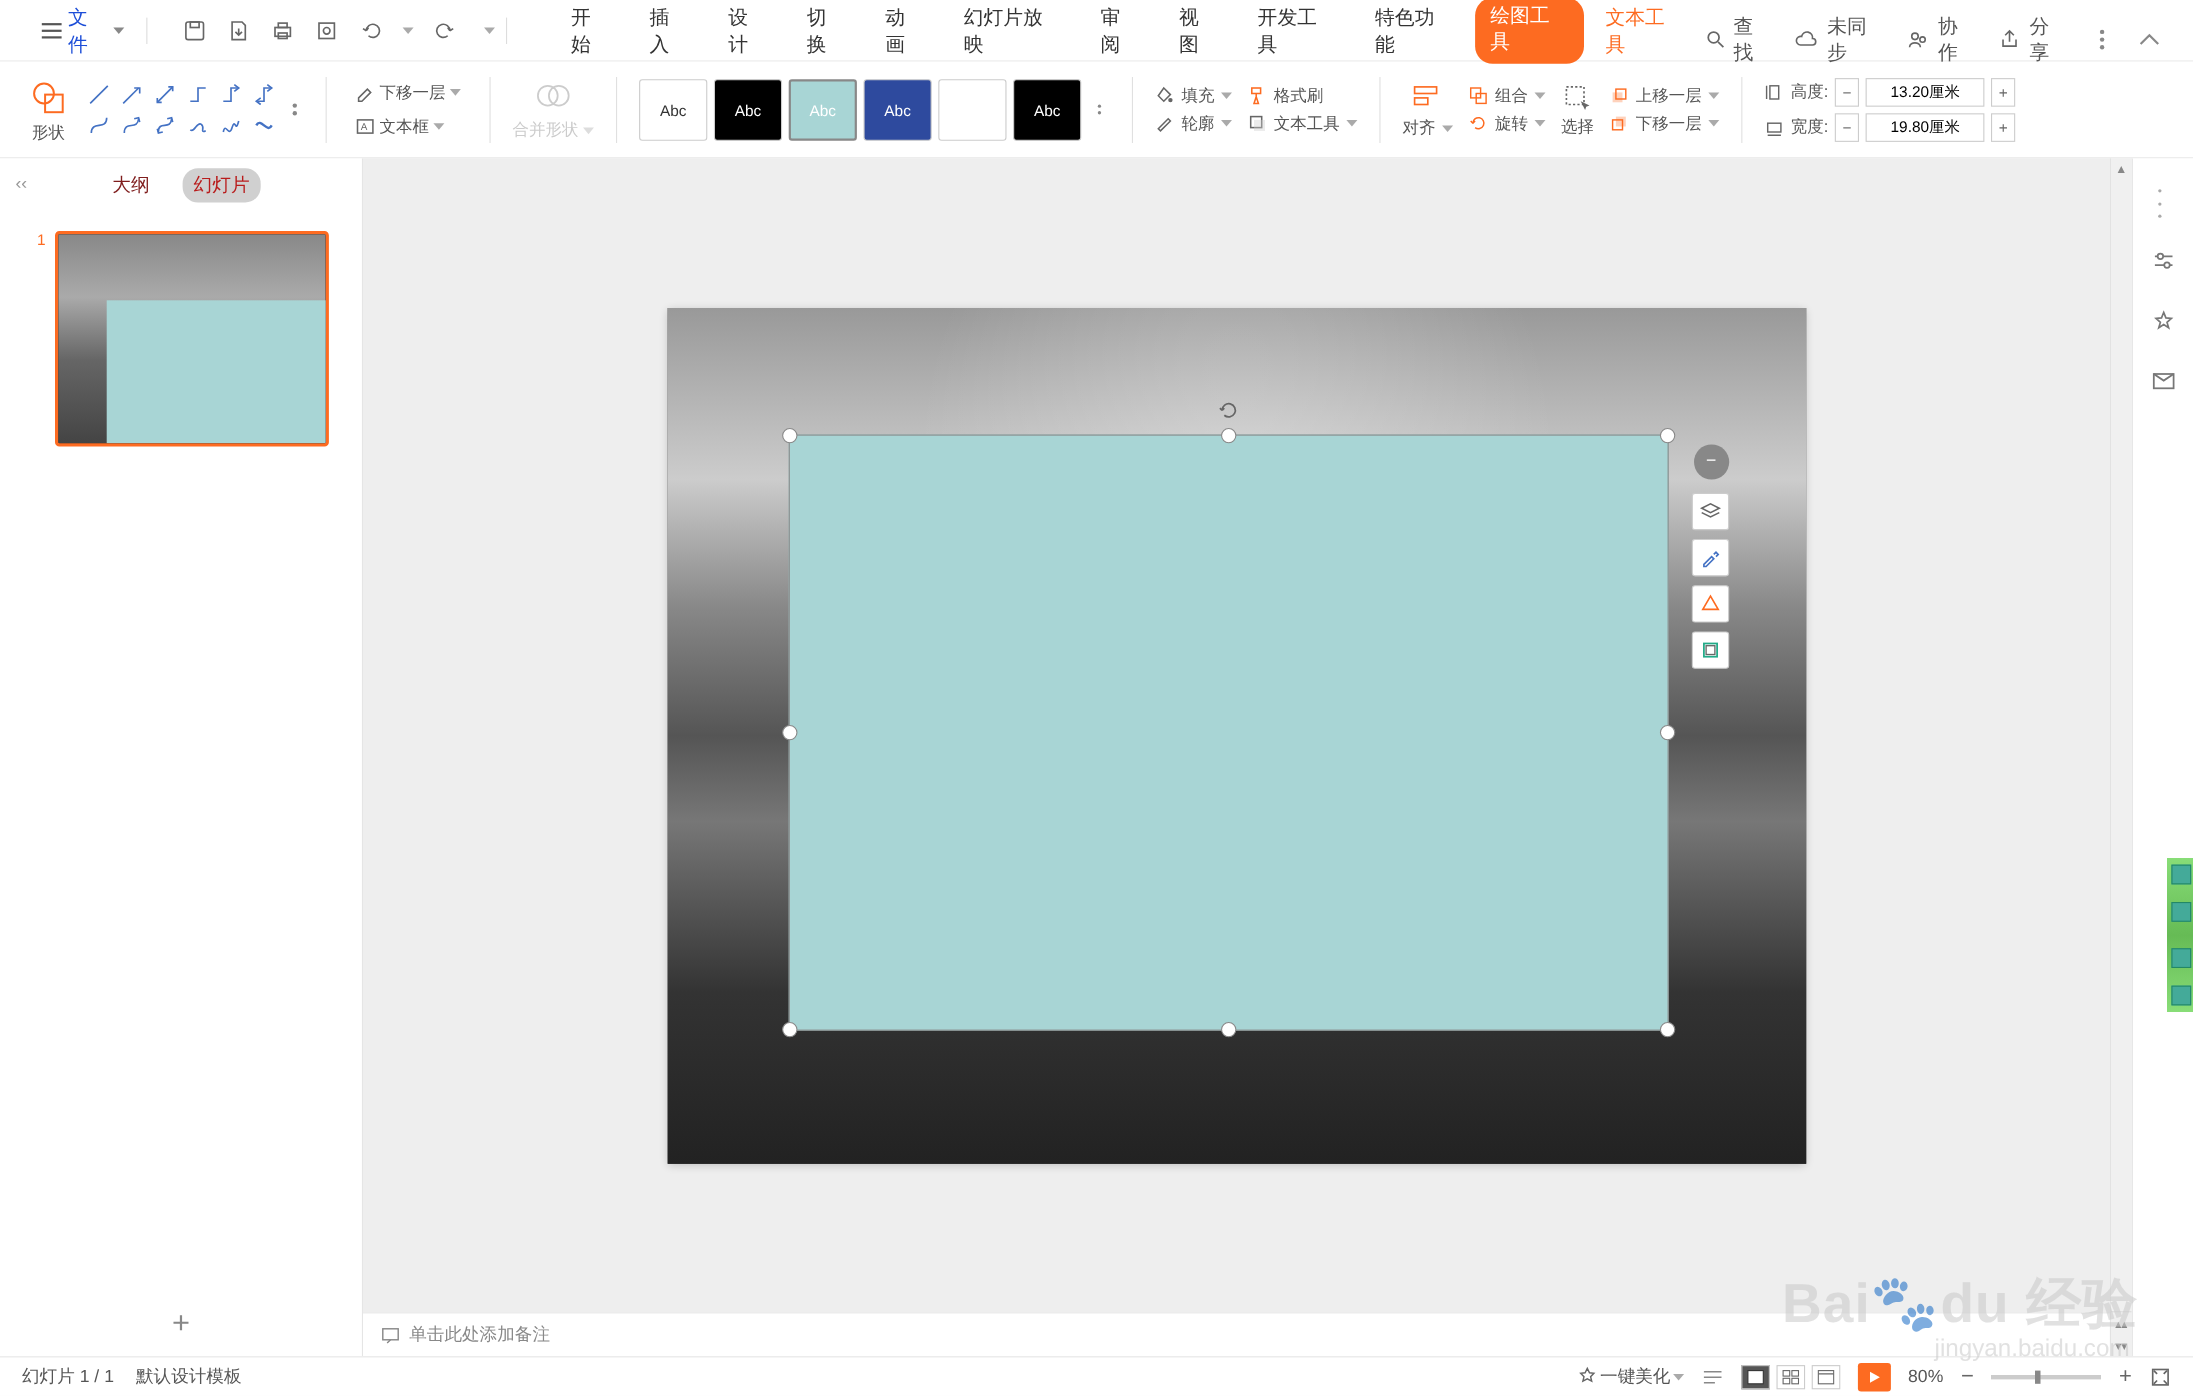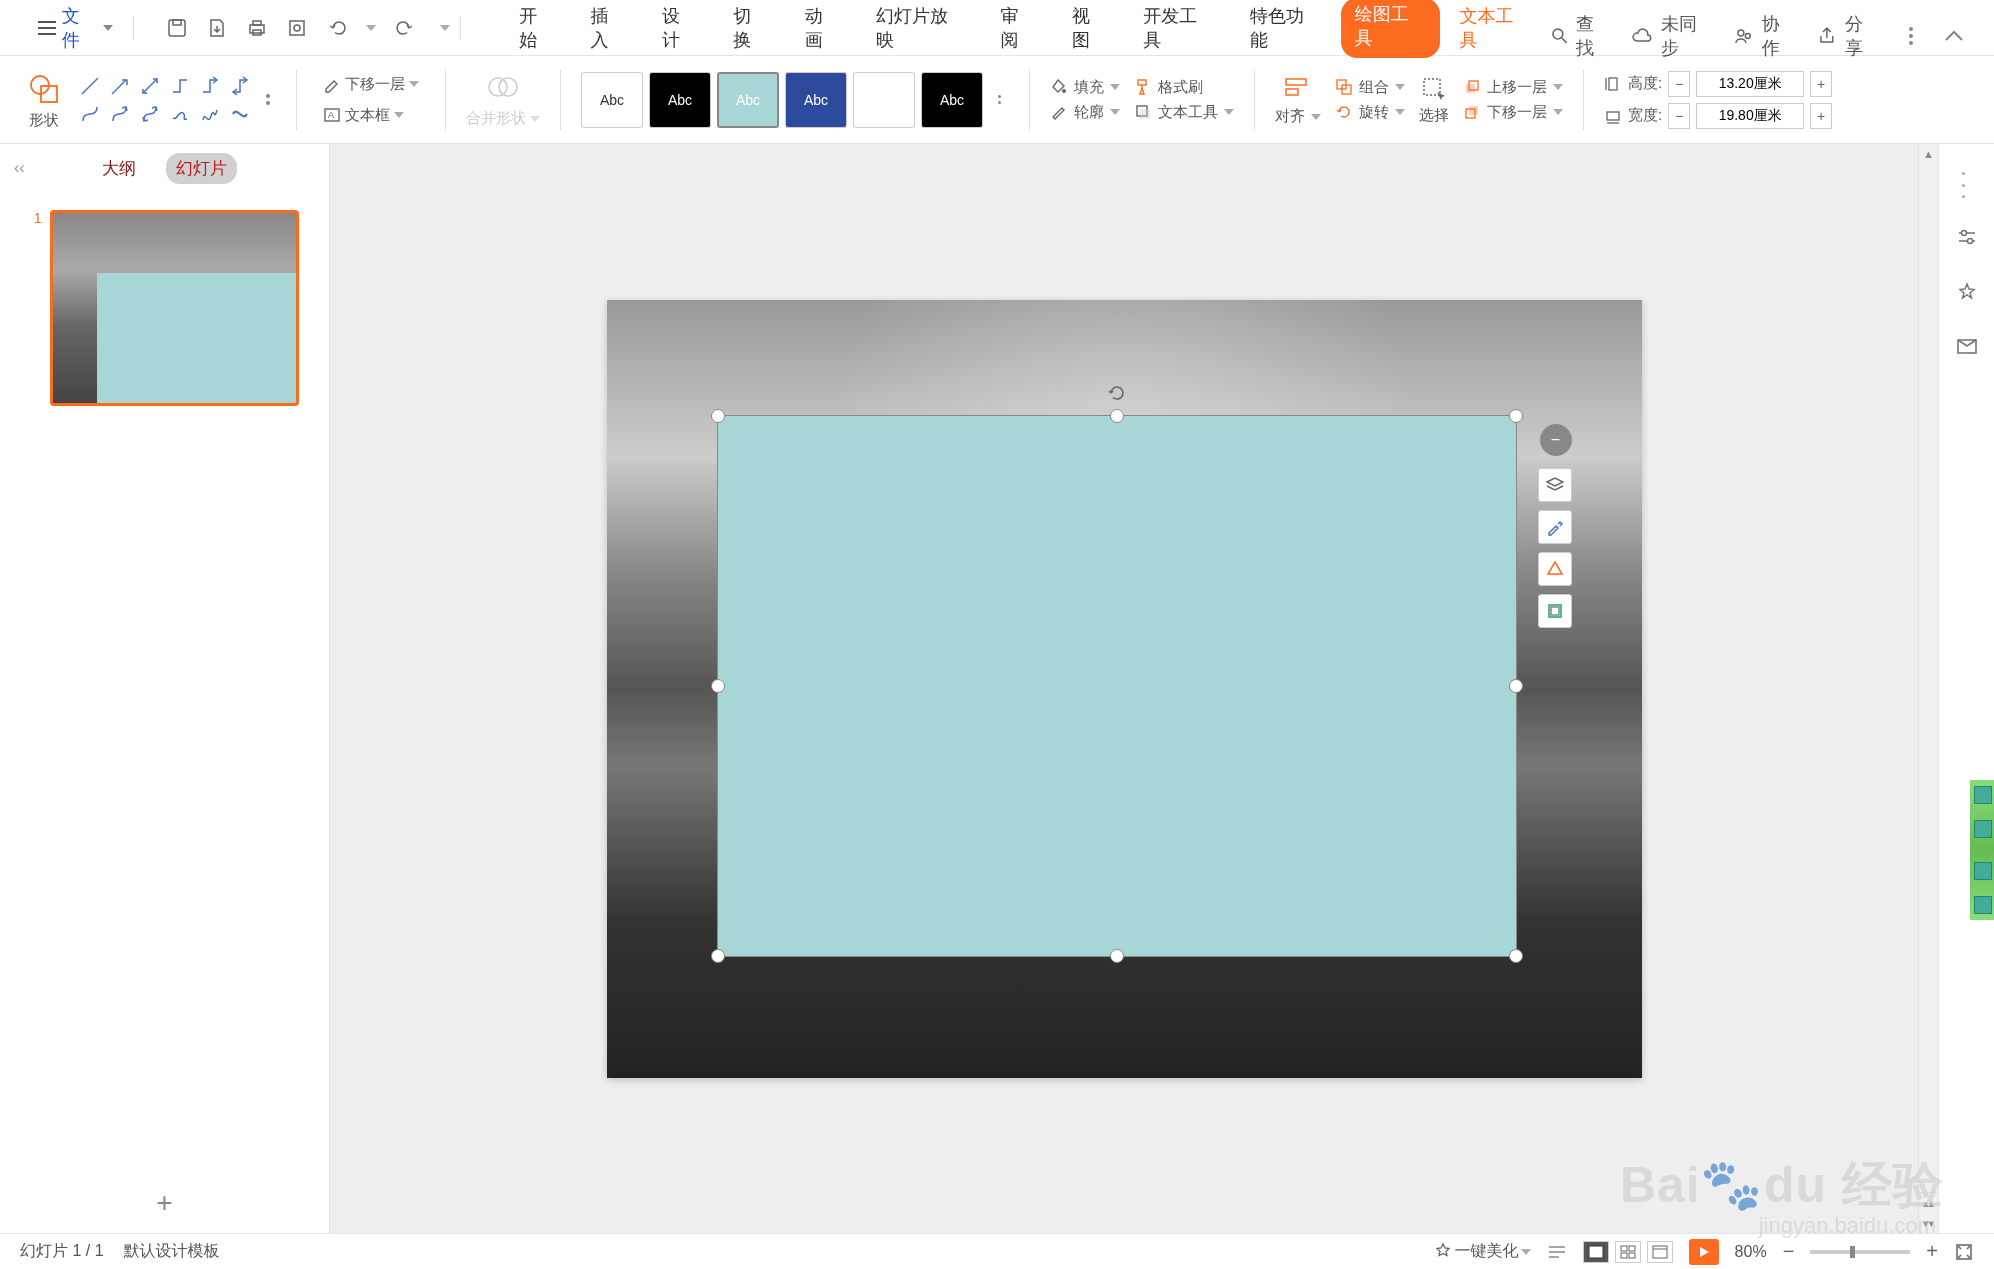--- a/index.html
+++ b/index.html
@@ -523,20 +523,27 @@
             <div class="float-btn">
                 <svg width="20" height="20" viewBox="0 0 20 20">
                   <rect x="4" y="4" width="12" height="12" fill="none" stroke="#2a8" stroke-width="1.6"></rect>
                   <rect x="6" y="6" width="8" height="8" fill="none" stroke="#666" stroke-width="1.2"></rect>
                 </svg>
               </div>
           </div>
         </div>
       </div>
     </div>
+    <div class="notes-bar">
+      <svg width="18" height="18" viewBox="0 0 18 18">
+          <rect x="2" y="3" width="14" height="10" fill="none" stroke="#888" stroke-width="1.3"></rect>
+          <path d="M6 16l3-3" stroke="#888" stroke-width="1.3"></path>
+        </svg>
+      <span>单击此处添加备注</span>
+    </div>
   </div>
 
   <div class="vscroll">
     <div class="vscroll-arrow">▲</div>
     <div class="vscroll-track"></div>
     <div class="vscroll-split"></div>
     <div class="vscroll-arrow">▴▴</div>
     <div class="vscroll-arrow">▾▾</div>
   </div>
 

